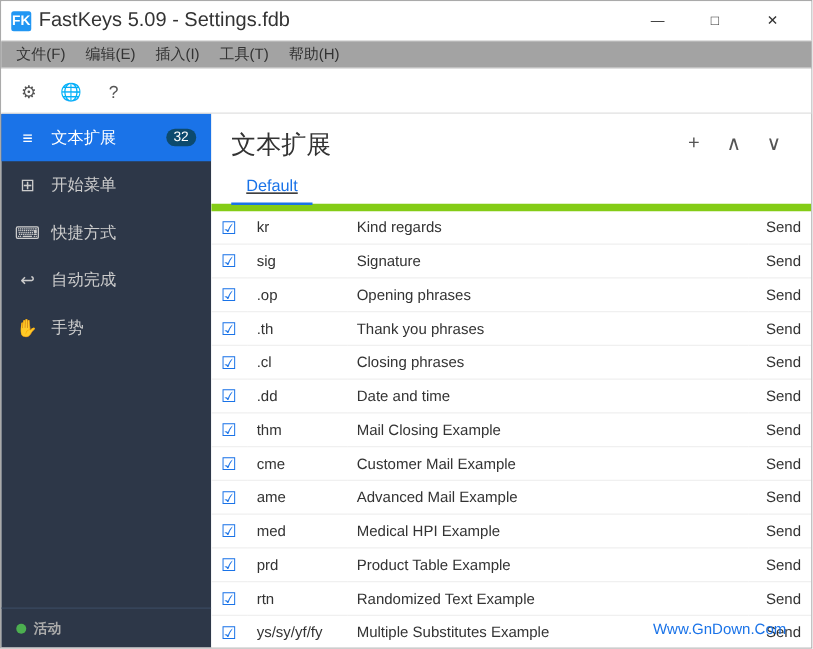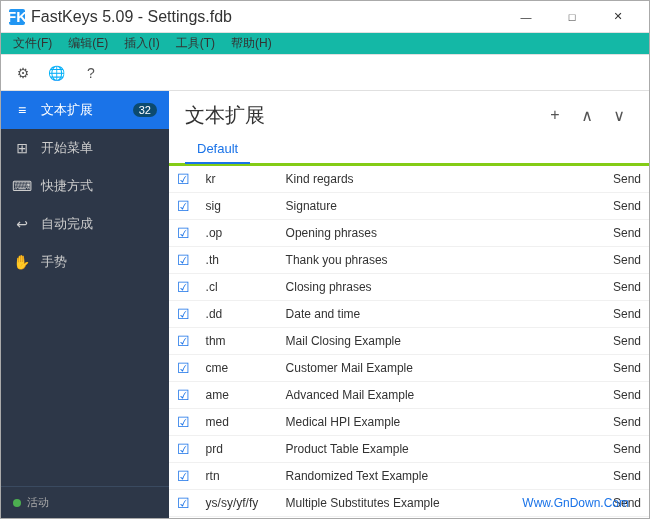--- a/index.html
+++ b/index.html
@@ -29,42 +29,42 @@
       align-items: center;
       padding: 0 8px;
       border-bottom: 1px solid #e0e0e0;
     }
     .title-bar-icon {
       width: 16px; height: 16px;
       background: #2196F3;
       border-radius: 2px;
       margin-right: 6px;
       display: flex; align-items: center; justify-content: center;
-      color: #fff; font-size: 15px; font-weight: bold;
+      color: #fff; font-size: 11px; font-weight: bold;
     }
     .title-bar-text {
       font-size: 16px;
       color: #333;
       flex: 1;
     }
     .title-bar-buttons {
       display: flex; gap: 0;
     }
     .title-btn {
       width: 46px; height: 32px;
       display: flex; align-items: center; justify-content: center;
       cursor: pointer;
       font-size: 11px;
       color: #333;
     }
 
     
     .menu-bar {
       height: 22px;
-      background: #14b8a6;
+      background: #a3a3a3;
       display: flex;
       align-items: center;
       padding: 0 4px;
       border-bottom: 1px solid #e0e0e0;
     }
     .menu-item {
       padding: 2px 8px;
       font-size: 12px;
       color: #333;
       cursor: pointer;
@@ -138,20 +138,21 @@
     }
     .sidebar-footer {
       margin-top: auto;
       padding: 8px 12px;
       font-size: 11px;
       color: #aaa;
       border-top: 1px solid #3a4a60;
       display: flex;
       align-items: center;
       gap: 6px;
+      font-weight: bold;
     }
     .status-dot {
       width: 8px; height: 8px;
       border-radius: 50%;
       background: #4caf50;
     }
 
     
     .content {
       flex: 1;
@@ -182,21 +183,22 @@
       color: #555;
       font-size: 16px;
       border-radius: 3px;
     }
 
     
     .tabs {
       display: flex;
       padding: 6px 16px 0;
       gap: 0;
-      border-bottom: 3px solid #84cc16;
+      border-bottom: 6px solid #84cc16;
+      text-decoration: underline;
     }
     .tab {
       padding: 6px 12px;
       font-size: 13px;
       cursor: pointer;
       color: #555;
       border-bottom: 2px solid transparent;
       margin-bottom: -1px;
     }
     .tab.active {

